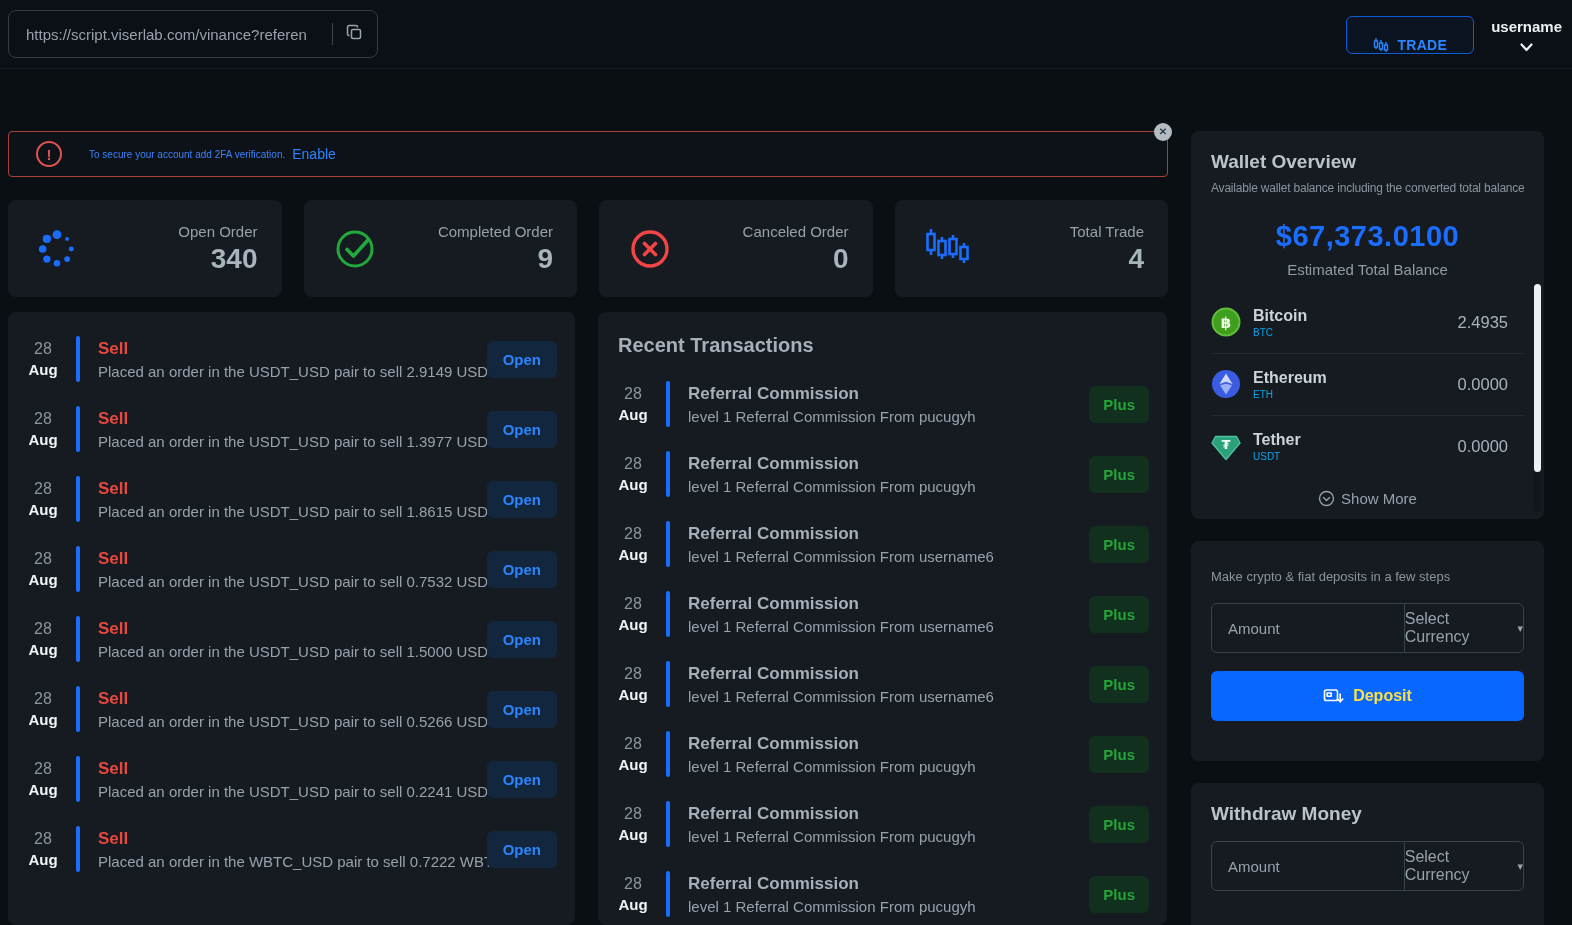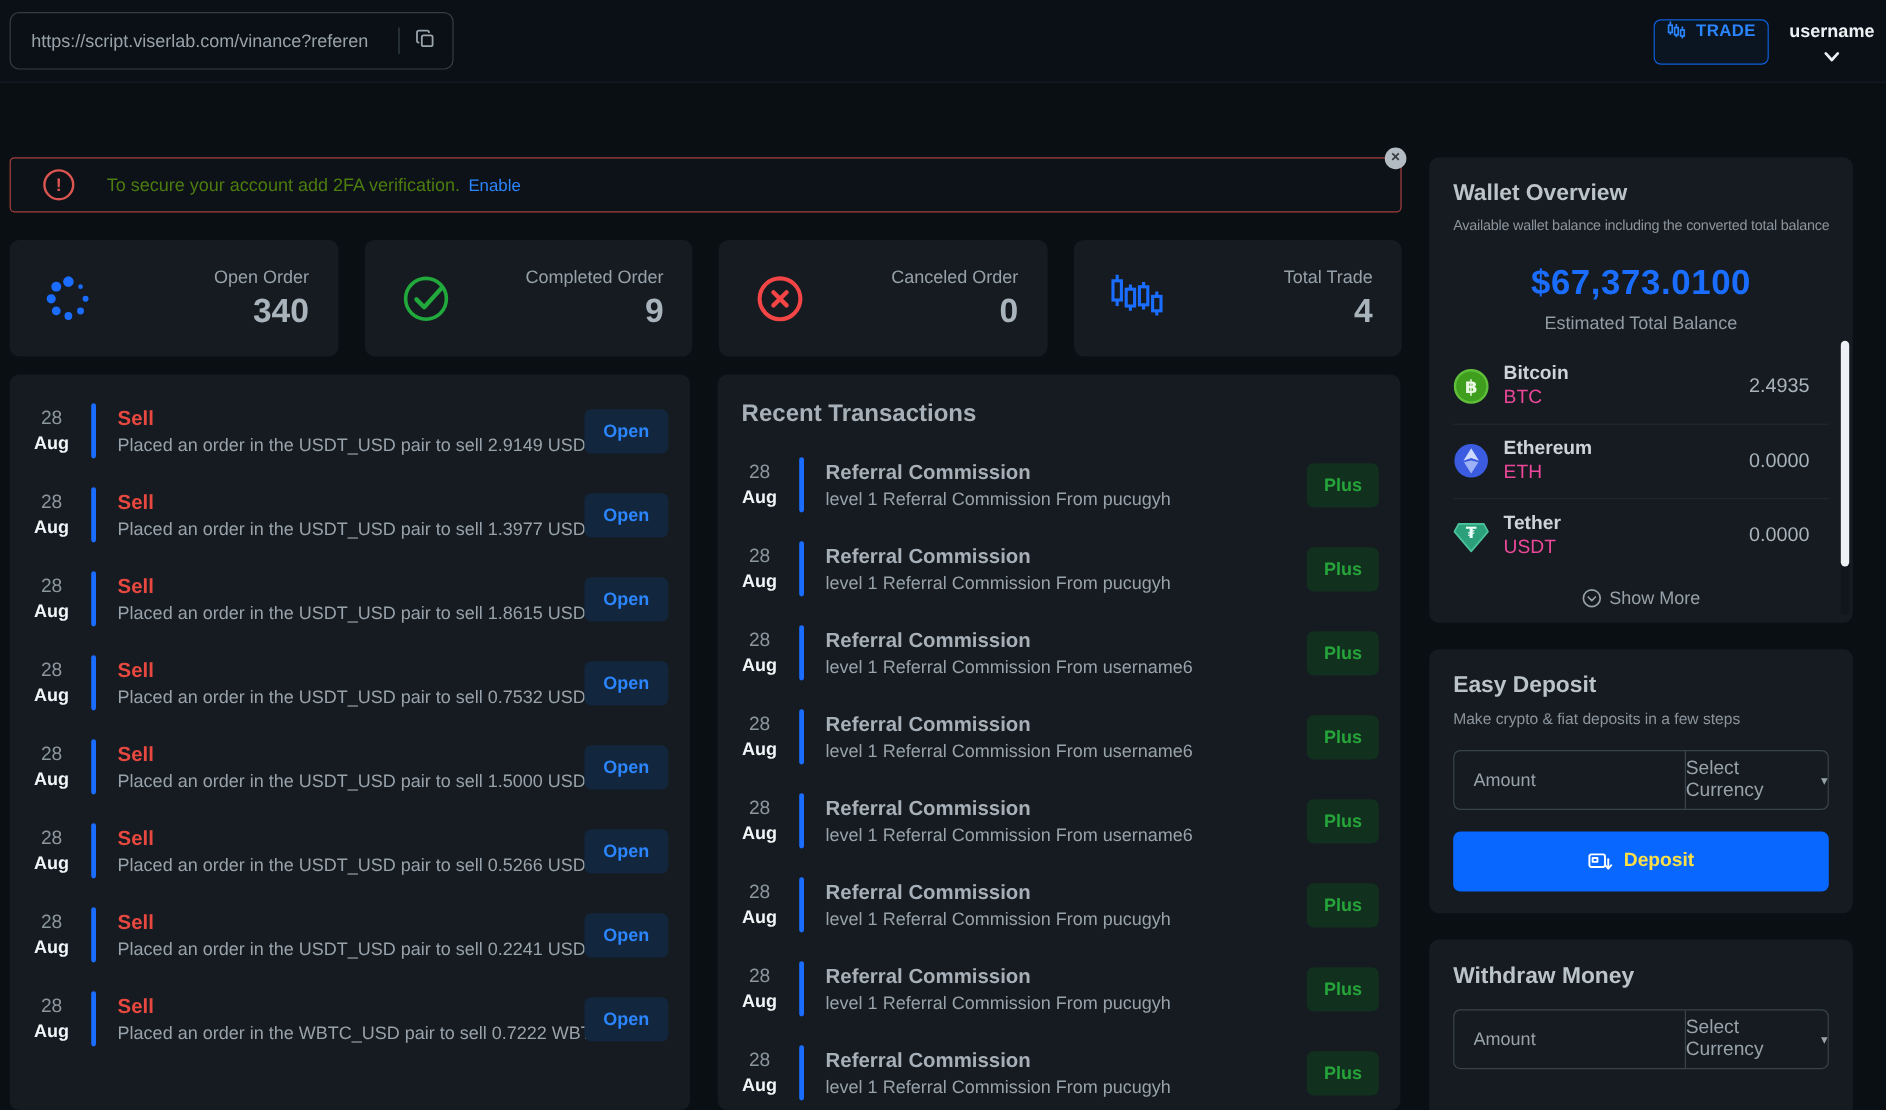--- a/index.html
+++ b/index.html
@@ -11,26 +11,26 @@
     overflow:hidden;
     color:#c3cad1;
   }
   
   .topbar { position:absolute; top:0; left:0; width:100%; height:69px; background:#0b1016; border-bottom:1px solid #151c23; }
   .url-box { position:absolute; left:8px; top:10px; width:370px; height:48px; border:1px solid #323d46; border-radius:8px; display:flex; align-items:center; padding:0 12px 0 17px; }
   .url-input { flex:1; min-width:0; background:transparent; border:none; outline:none; color:#98a2ab; font-size:15px; font-family:inherit; }
   .url-divider { width:1px; height:22px; background:#3a444d; margin:0 11px 0 6px; }
   .copy-btn { background:none; border:none; cursor:pointer; display:flex; align-items:center; padding:2px; }
   .topbar-right { position:absolute; right:10px; top:0; height:69px; display:flex; align-items:center; gap:17px; }
-  .trade-btn { display:flex; align-items:flex-start; gap:8px; border:1px solid #0d5fd9; color:#2b85ff; background:rgba(13,95,217,0.06); border-radius:6px; height:38px; padding:0 10px; font-weight:bold; font-size:14px; letter-spacing:.3px; cursor:pointer; font-family:inherit; }
+  .trade-btn { display:flex; align-items:flex-end; gap:8px; border:1px solid #0d5fd9; color:#2b85ff; background:rgba(13,95,217,0.06); border-radius:6px; height:38px; padding:0 26px; font-weight:bold; font-size:14px; letter-spacing:.3px; cursor:pointer; font-family:inherit; }
   .user-menu { display:flex; align-items:center; gap:8px; color:#eef1f4; font-weight:bold; font-size:15px; cursor:pointer;flex-direction:column; }
   
   .alert { position:absolute; left:8px; top:131px; width:1160px; height:46px; border:1px solid #a8403c; border-radius:4px; background:#0c1218; display:flex; align-items:center; padding-left:27px; }
   .alert-icon { width:26px; height:26px; border:2px solid #dd5550; border-radius:50%; color:#dd5550; display:flex; align-items:center; justify-content:center; font-weight:bold; font-size:15px; flex-shrink:0; }
-  .alert-text { margin-left:27px; font-size:15px; color:#4d7c0f; }
+  .alert-text { margin-left:27px; font-size:10px; color:#3b82f6; }
   .alert-link { color:#2b85ff; font-size:14px; margin-left:7px; text-decoration:none; cursor:pointer; }
   .alert-close { position:absolute; top:-9px; right:-5px; width:18px; height:18px; border-radius:50%; background:#b4bcc3; color:#343b41; display:flex; align-items:center; justify-content:center; font-size:10px; font-weight:bold; cursor:pointer; line-height:1; }
   
   .stats-row { position:absolute; left:8px; top:200px; width:1160px; height:97px; display:flex; gap:22px; }
   .stat-card { flex:1; background:#151b21; border-radius:8px; display:flex; align-items:center; justify-content:space-between; padding:0 24px 0 28px; }
   .stat-text { text-align:right; }
   .stat-label { color:#97a1aa; font-size:15px; }
   .stat-value { color:#a9b3bc; font-size:28px; font-weight:600; margin-top:3px; }
   
   .list-card { position:absolute; top:312px; background:#151b21; border-radius:8px; padding:20px 18px; overflow:hidden; height:613px; }
@@ -58,21 +58,21 @@
   .side-sub { color:#8b949d; font-size:13px; margin-top:6px; line-height:1.55; }
   #wallet-card .side-sub { font-size:12px; white-space:nowrap; overflow:hidden; letter-spacing:-.2px; }
   .balance { color:#1a6dff; font-size:29px; font-weight:bold; text-align:center; margin-top:22px; letter-spacing:.5px; }
   .balance-caption { color:#929ca5; font-size:15px; text-align:center; margin-top:8px; }
   .coin-list { margin-top:14px; }
   .coin-row { display:flex; align-items:center; height:62px; border-bottom:1px solid #20272e; padding-right:16px; }
   .coin-row:last-child { border-bottom:none; }
   .coin-icon { width:30px; height:30px; margin-right:12px; flex-shrink:0; }
   .coin-names { flex:1; }
   .coin-name { color:#ccd3d9; font-size:16px; font-weight:600; }
-  .coin-symbol { color:#ec4899; font-size:16px; margin-top:2px; }
+  .coin-symbol { color:#0ea5e9; font-size:10px; margin-top:2px; }
   .coin-amount { color:#a9b3bc; font-size:16.5px; }
   .show-more { display:flex; align-items:center; justify-content:center; gap:6px; color:#97a1aa; font-size:15px; margin-top:12px; cursor:pointer; }
   .wallet-scroll-track { position:absolute; right:3px; top:153px; width:7px; height:228px; background:#10161c; border-radius:4px; }
   .wallet-scroll-thumb { position:absolute; right:0; top:0; width:7px; height:188px; background:#eef1f4; border-radius:4px; }
   
   .input-group { display:flex; border:1px solid #39434c; border-radius:6px; height:50px; margin-top:16px; }
   .amount-input { flex:1.35; min-width:0; background:transparent; border:none; outline:none; color:#c3cad1; font-size:15px; padding:0 16px; font-family:Liberation Sans, sans-serif; }
   .amount-input::placeholder { color:#98a2ab; }
   .currency-select { flex:1; border-left:1px solid #39434c; display:flex; align-items:center; justify-content:center; gap:8px; color:#98a2ab; font-size:16px; cursor:pointer; }
   .caret { font-size:11px; color:#98a2ab; }
@@ -473,21 +473,20 @@
     </span>
     <span>Show More</span>
   </div>
 
   <div class="wallet-scroll-track">
     <div class="wallet-scroll-thumb"></div>
   </div>
 </aside>
 
 <aside class="side-card" id="deposit-card">
-  <h2 class="side-title">Easy Deposit</h2>
   <p class="side-sub">Make crypto &amp; fiat deposits in a few steps</p>
   <div class="input-group">
     <input class="amount-input" type="text" placeholder="Amount" style="">
     <div class="currency-select">
       <span>Select Currency</span>
       <span class="caret">▾</span>
     </div>
   </div>
   <button class="deposit-btn">
     <span style="display:flex;">

